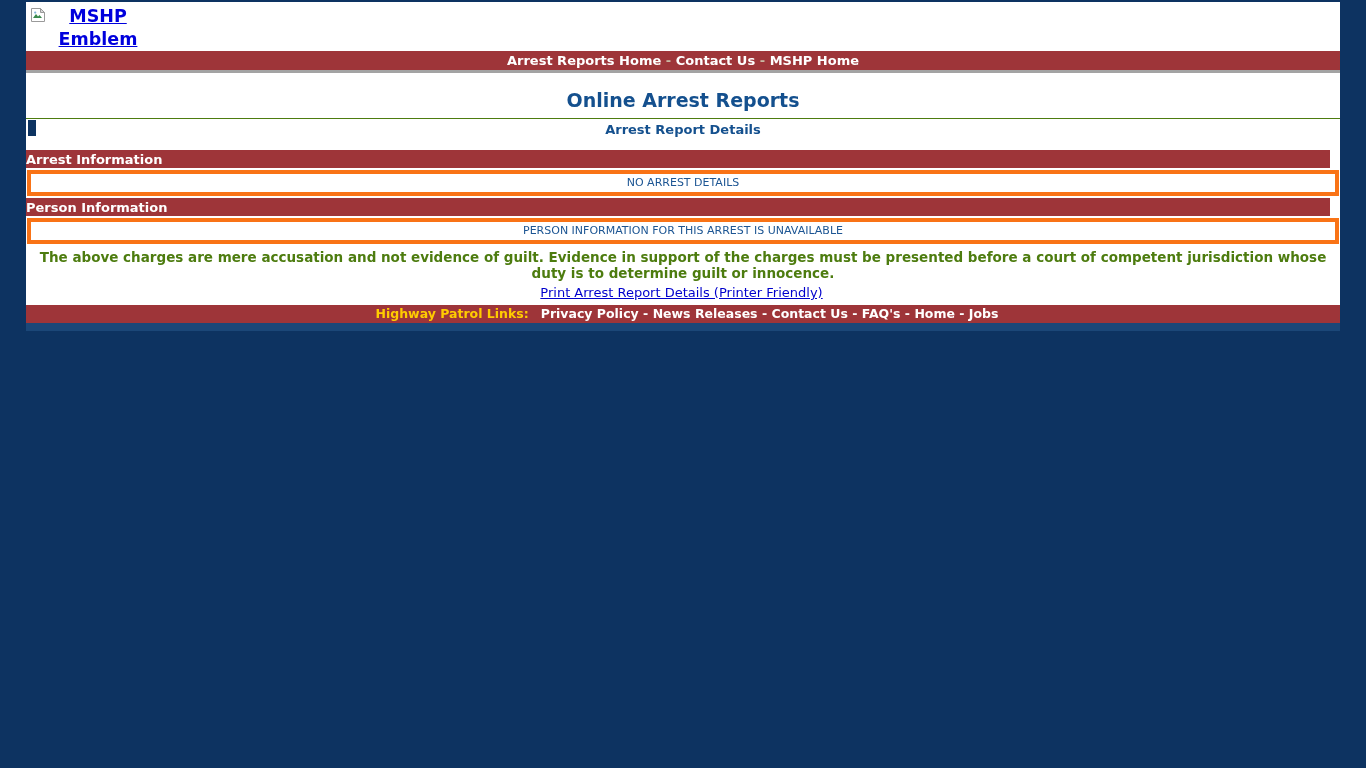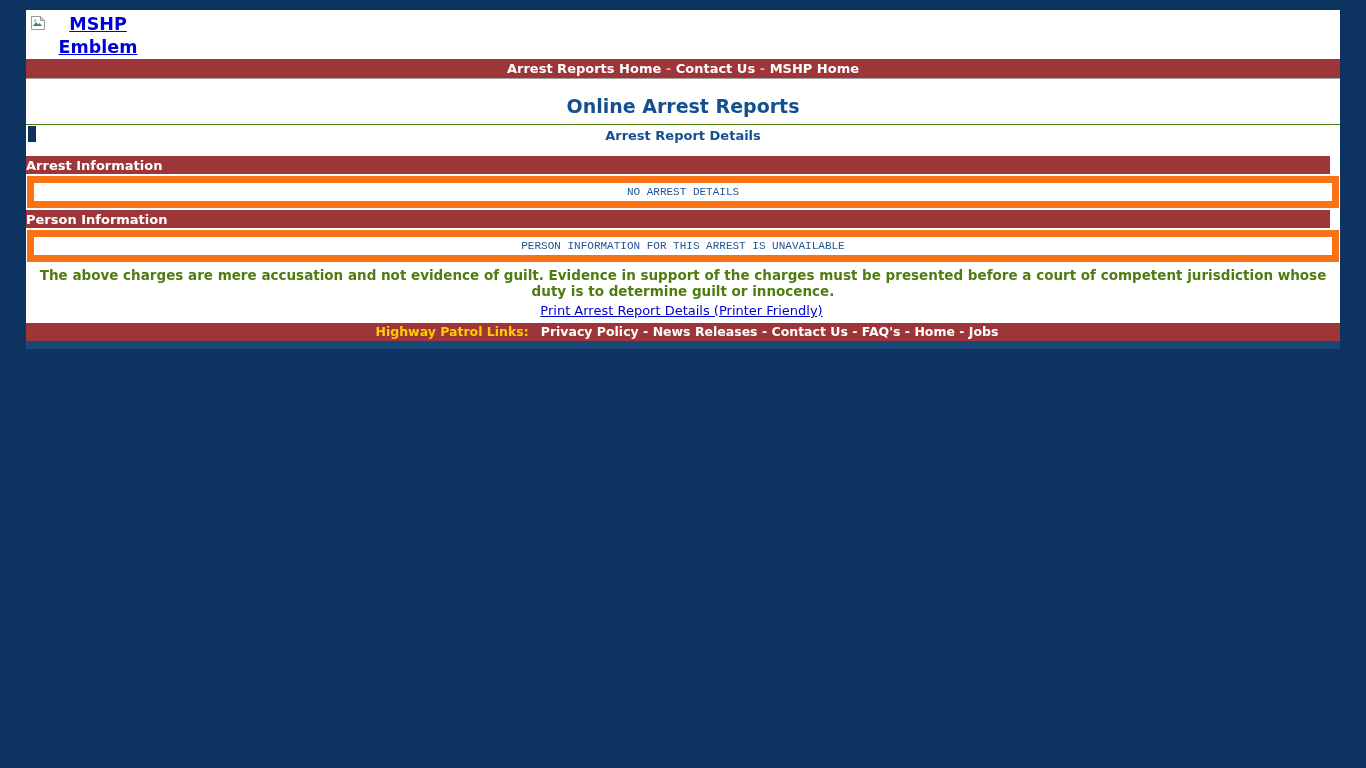--- a/index.html
+++ b/index.html
@@ -10,21 +10,21 @@
   }
   .viewport {
     position: relative;
     width: 1366px;
     height: 768px;
     overflow: hidden;
   }
   .page {
     position: absolute;
     left: 26px;
-    top: 10px;
+    top: 2px;
     width: 1314px;
     background: #ffffff;
   }
   
   .masthead {
     height: 49px;
     background: #ffffff;
     overflow: hidden;
   }
   .emblem-link {
@@ -47,21 +47,21 @@
     text-align: center;
     font-size: 17.5px;
     font-weight: bold;
     line-height: 23px;
     color: #0000dd;
     text-decoration: underline;
   }
   
   .navbar {
     background: #9e3539;
-    border-bottom: 1px solid #a3a3a3;
+    border-bottom: 3px solid #a3a3a3;
     height: 19px;
     line-height: 19px;
     text-align: center;
     font-size: 13px;
     font-weight: bold;
     color: #ffffff;
   }
   .navbar a {
     color: #ffffff;
     text-decoration: none;
@@ -103,28 +103,27 @@
     background: #9e3539;
     color: #ffffff;
     font-weight: bold;
     font-size: 13px;
     text-align: left;
     height: 18px;
     line-height: 19px;
     margin: 0 10px 2px 0;
   }
   .row {
-    border: 7px solid #f97316;
+    border: 4px solid #f97316;
     margin: 0 1px 2px 1px;
     height: 18px;
     line-height: 18px;
     text-align: center;
     color: #1c5593;
     font-size: 11px;
-    font-family: Liberation Mono, monospace;
   }
   .disclaimer {
     color: #4d7c0f;
     font-weight: bold;
     font-size: 13.5px;
     text-align: center;
     padding: 3px 4px 0 4px;
     line-height: 16px;
   }
   .print-row {

